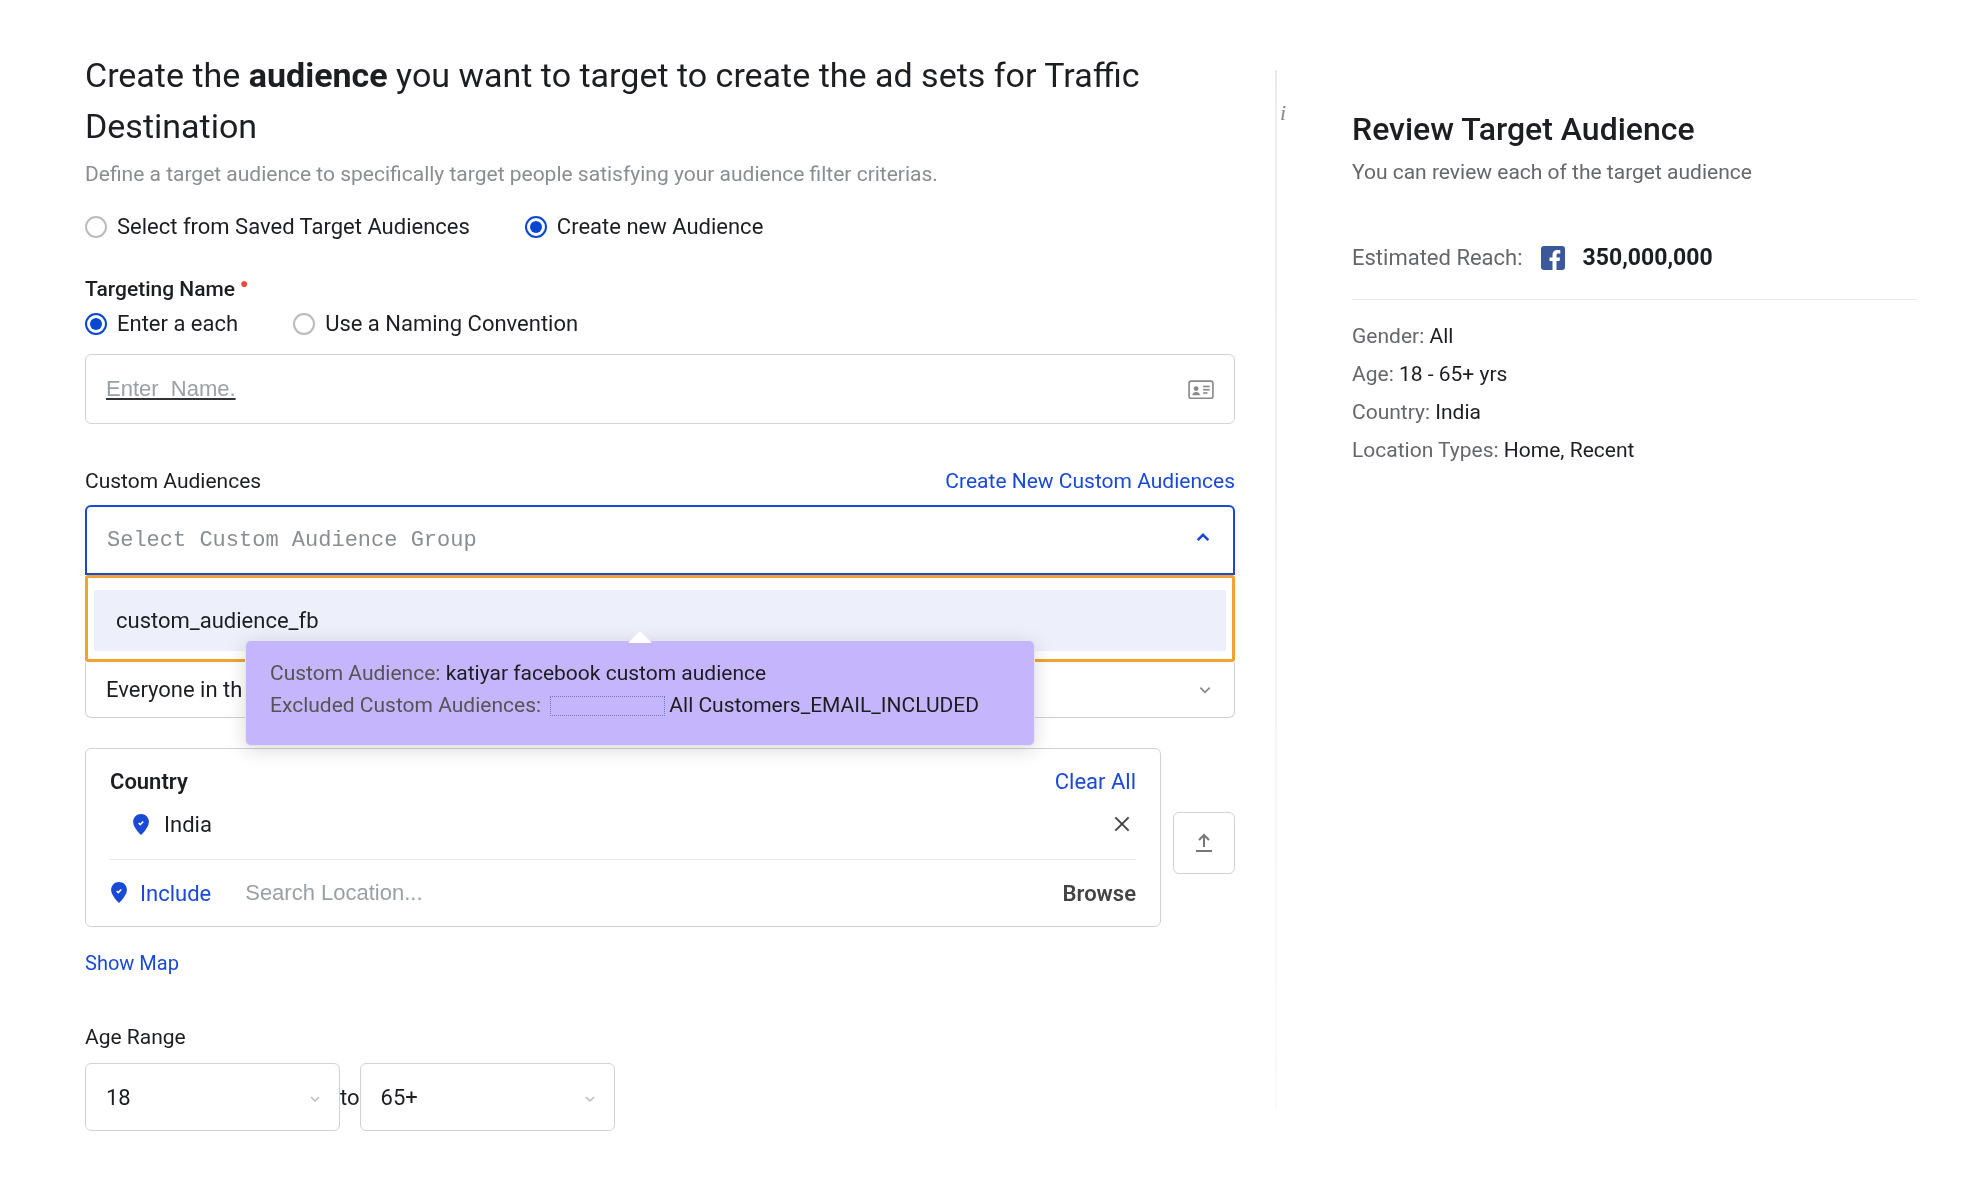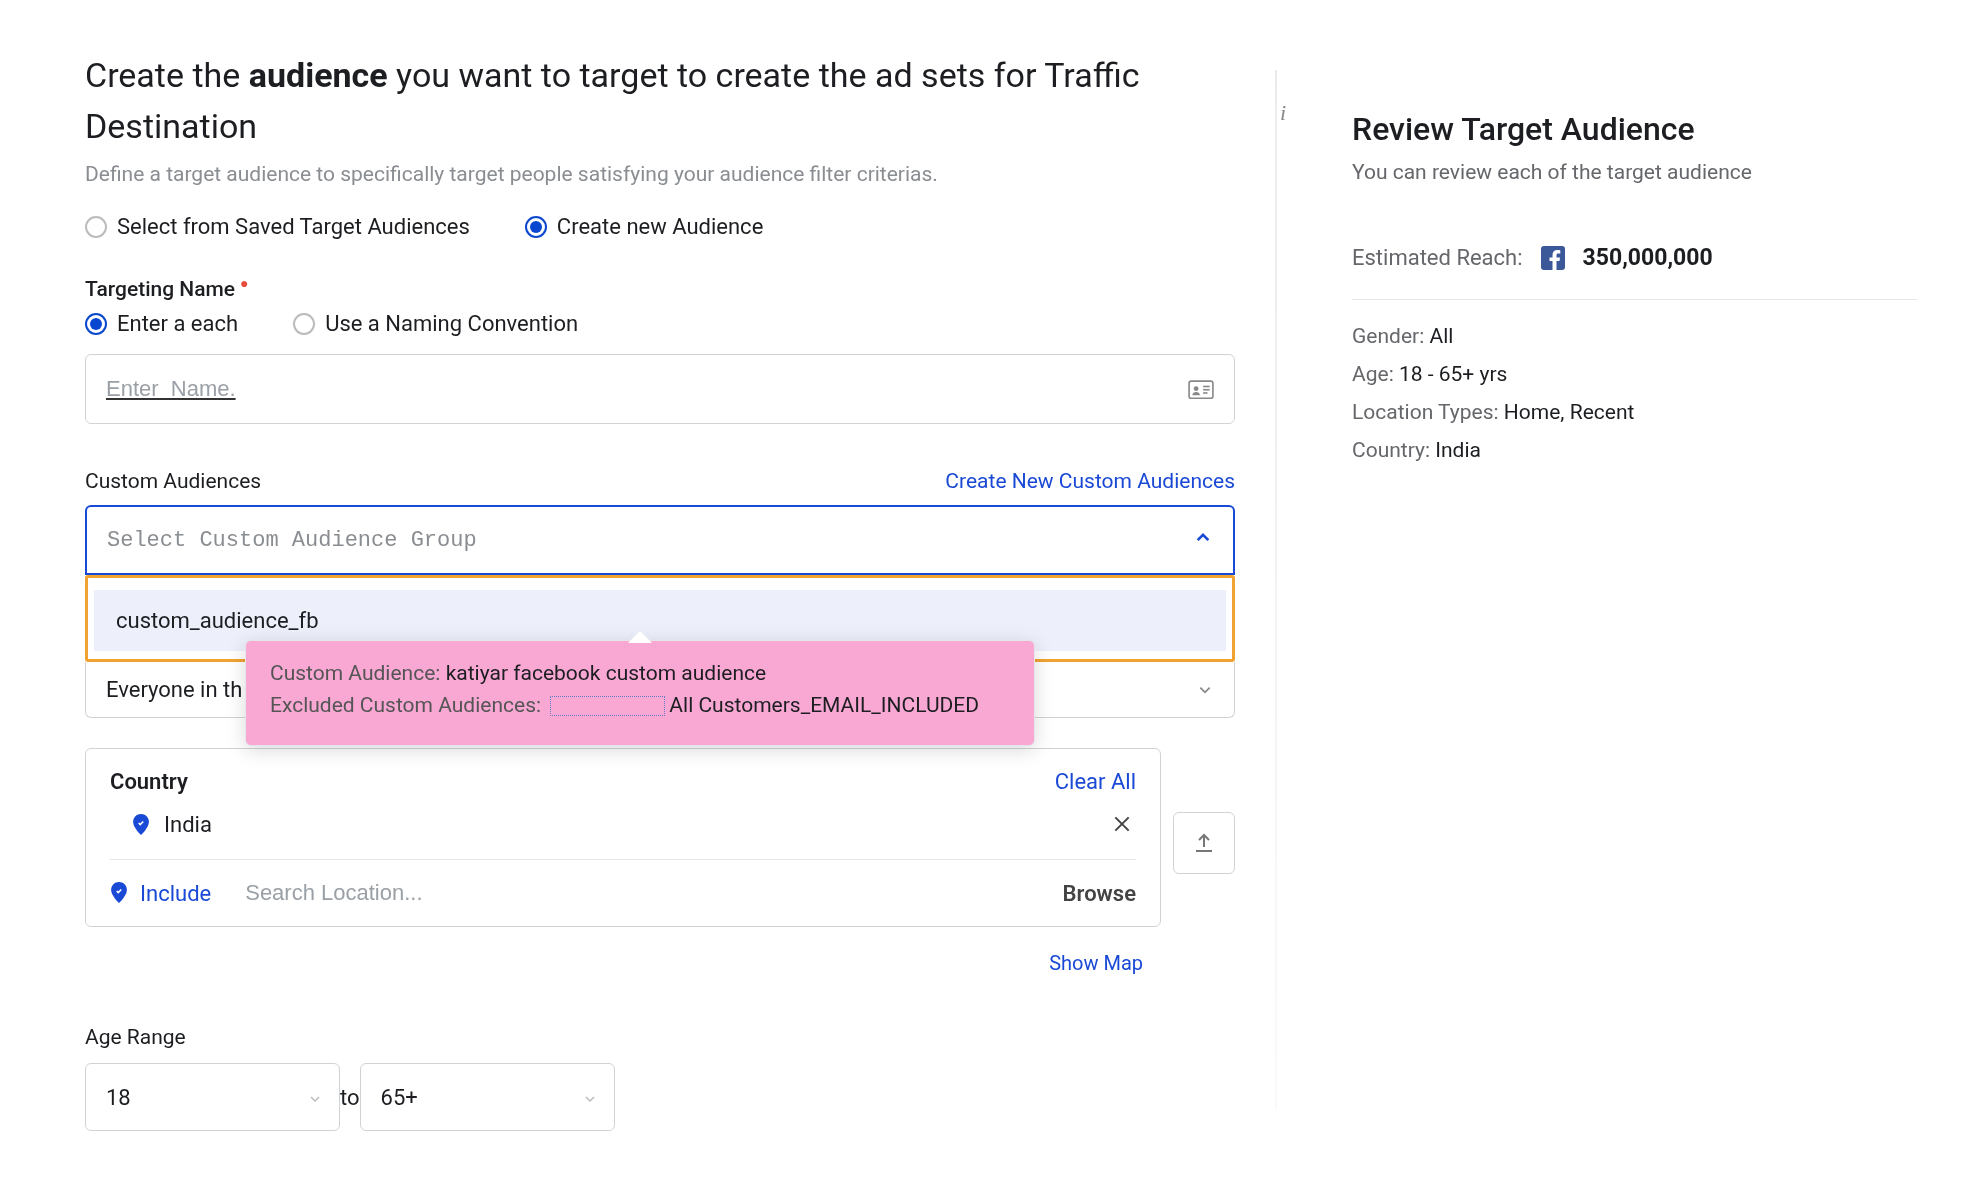--- a/index.html
+++ b/index.html
@@ -177,21 +177,21 @@
     padding: 18px 22px;
     font-size: 22px;
     color: #1c1e21;
     cursor: pointer;
   }
   .tooltip {
     position: absolute;
     top: 640px;
     left: 245px;
     width: 790px;
-    background: #f9a8d4;
+    background: #c4b5fd;
     border-radius: 6px;
     box-shadow: 0 4px 20px rgba(0,0,0,0.15);
     border: 1px solid #e4e6ea;
     padding: 20px 24px;
     z-index: 5;
   }
   .tooltip::before {
     content: "";
     position: absolute;
     top: -10px;
@@ -308,21 +308,20 @@
     border-radius: 6px;
     display: flex;
     align-items: center;
     justify-content: center;
     margin-left: 12px;
     cursor: pointer;
   }
   .upload-row { display:flex; align-items:center; }
   .show-map-row {
     display: flex;
-    justify-content: flex-end;
     margin-top: 14px;
     margin-bottom: 50px;
     padding-right: 92px;
   }
   .age-row {
     display: flex;
     align-items: center;
     margin-top: 14px;
   }
   .age-select {
@@ -554,26 +553,26 @@
 
     <div class="attr-row">
       <span class="k">Gender:</span>
       <span class="v">All</span>
     </div>
     <div class="attr-row">
       <span class="k">Age:</span>
       <span class="v">18 - 65+ yrs</span>
     </div>
     <div class="attr-row">
+      <span class="k">Country:</span>
+      <span class="v">India</span>
+    </div>
+    <div class="attr-row">
       <span class="k">Location Types:</span>
       <span class="v">Home, Recent</span>
-    </div>
-    <div class="attr-row">
-      <span class="k">Country:</span>
-      <span class="v">India</span>
     </div>
   </div>
 </div>
 
 <div class="tooltip">
   <div class="row">
     <span class="label">Custom Audience:</span>
     <span class="val">katiyar facebook custom audience</span>
   </div>
   <div class="row">

